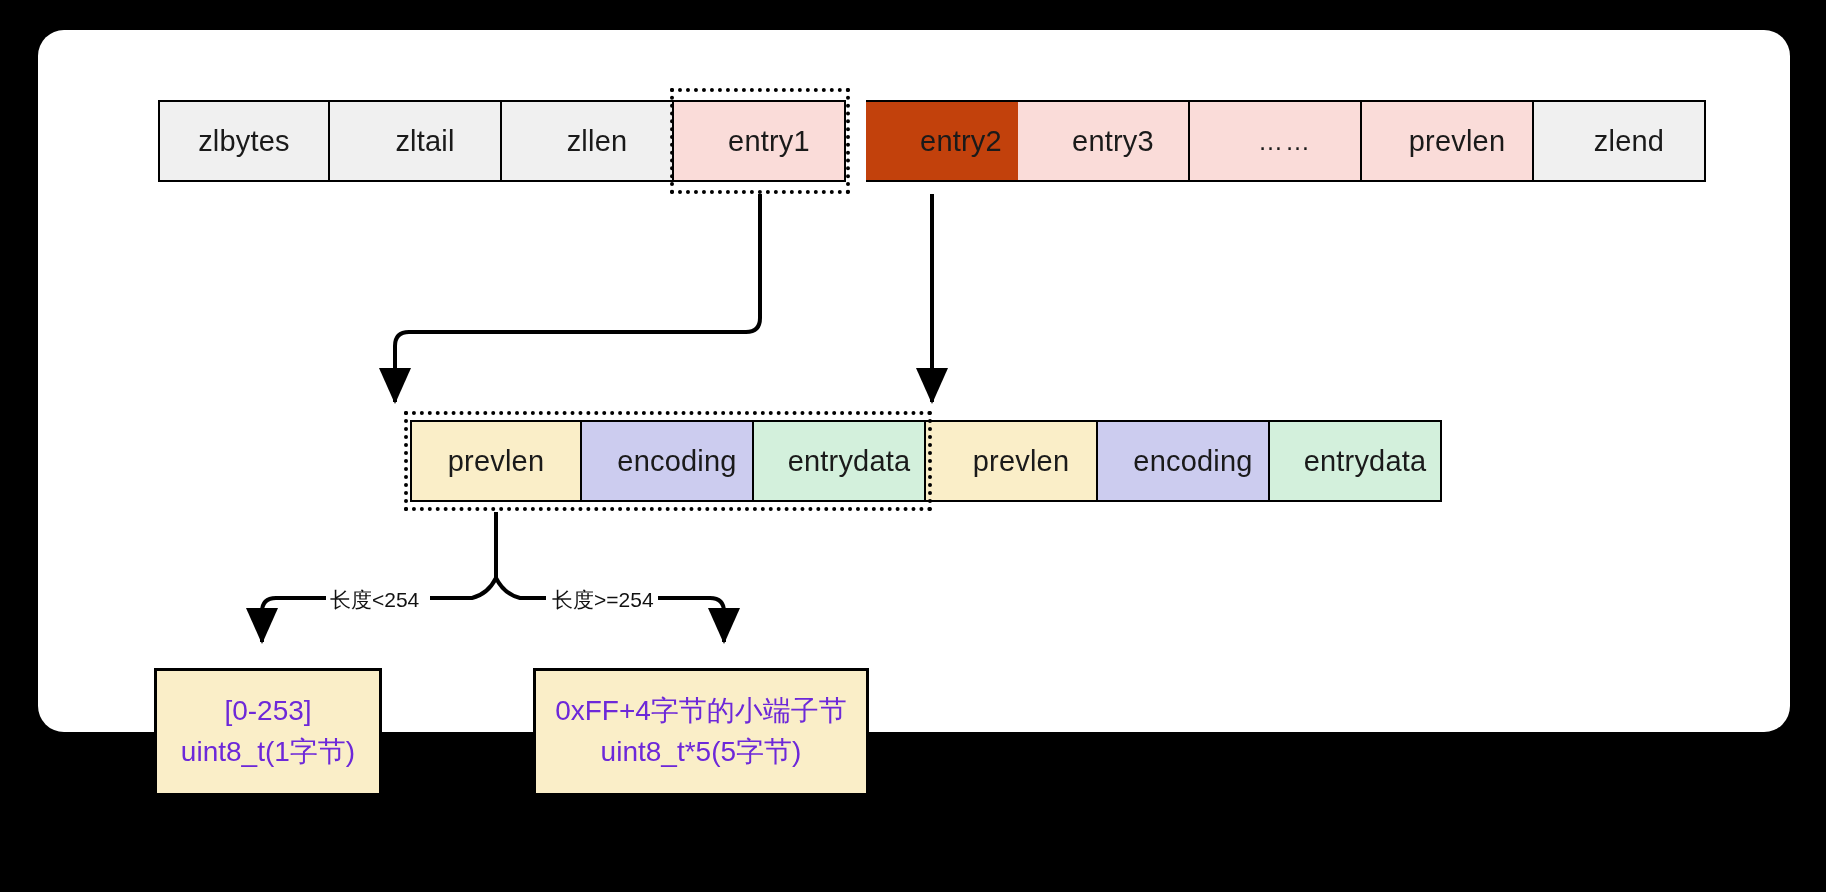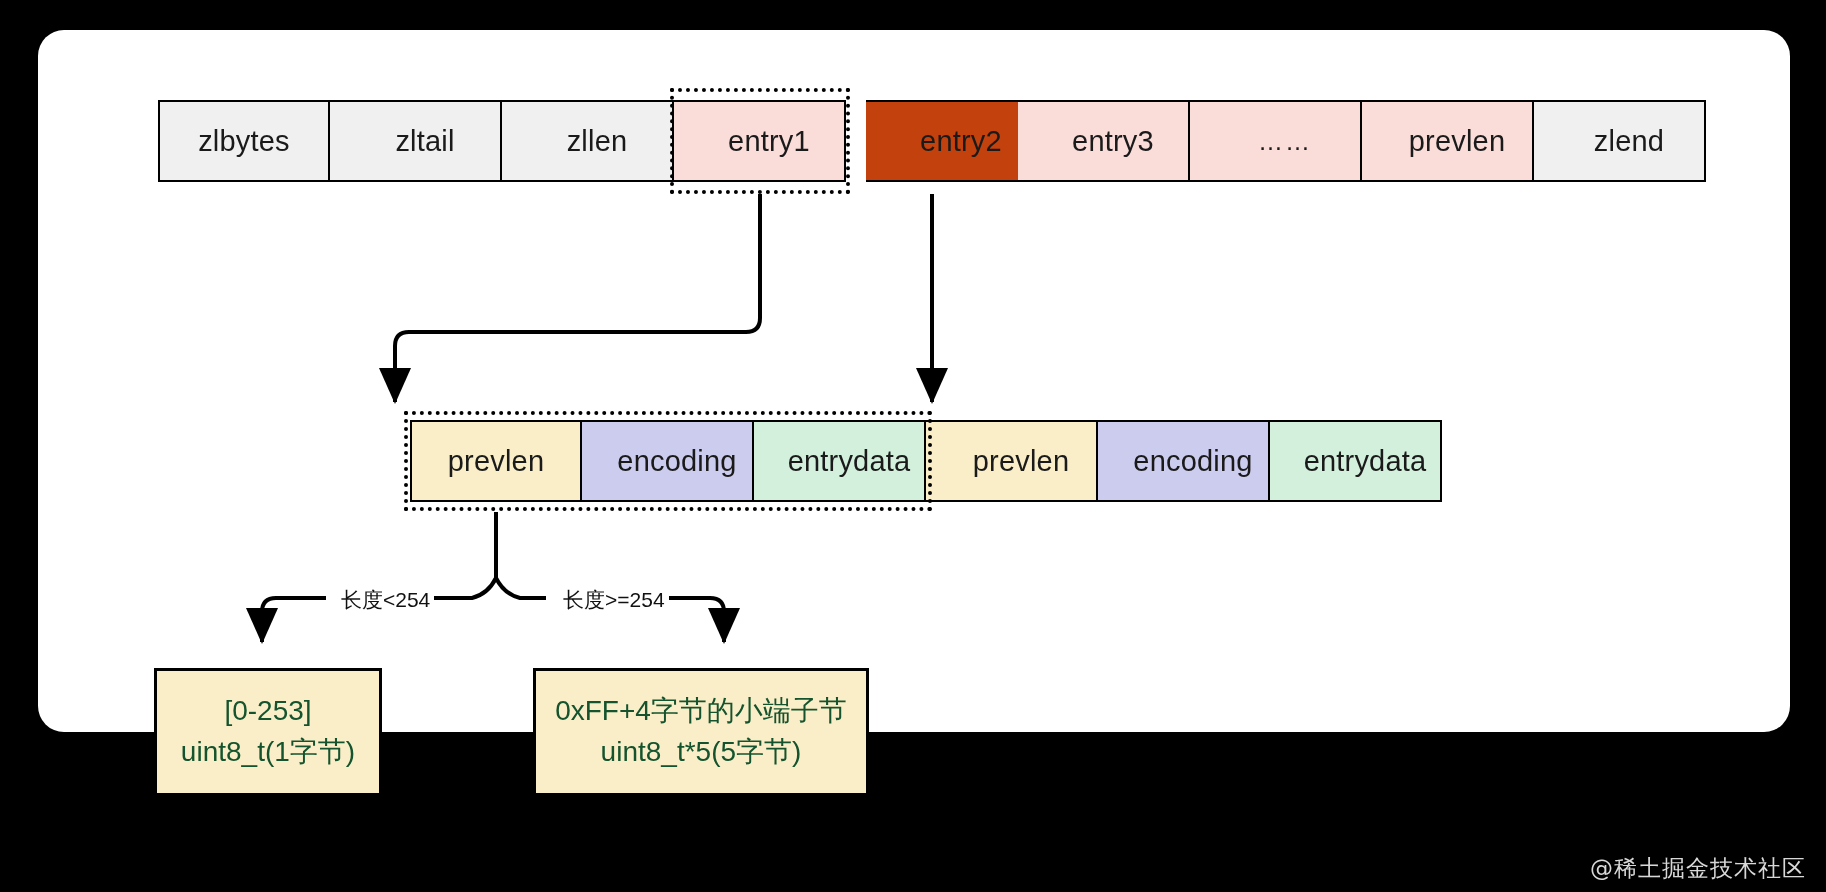--- a/index.html
+++ b/index.html
@@ -64,33 +64,32 @@
   .result-box {
     position: absolute;
     box-sizing: border-box;
     border: 3px solid #000000;
     background: #faeec8;
     display: flex;
     flex-direction: column;
     align-items: center;
     justify-content: center;
     font-size: 28px;
-    color: #14532d;
+    color: #6d28d9;
     line-height: 1.45;
   }
 
   
   .branch-label {
     position: absolute;
     font-size: 21px;
     color: #111111;
     white-space: nowrap;
     background: #ffffff;
     padding: 0 4px;
-    margin-left: 11px;
   }
 
   
   #connectors {
     position: absolute;
     left: 0; top: 0;
     width: 1752px;
     height: 702px;
     pointer-events: none;
   }
@@ -163,14 +162,13 @@
       <span>uint8_t(1字节)</span>
     </div>
 
     <div class="result-box" style="left:495px;top:638px;width:336px;height:128px;">
       <span>0xFF+4字节的小端子节</span>
       <span>uint8_t*5(5字节)</span>
     </div>
 
   </div>
 
-  <div id="watermark">@稀土掘金技术社区</div>
 </div>
 
 </body></html>

